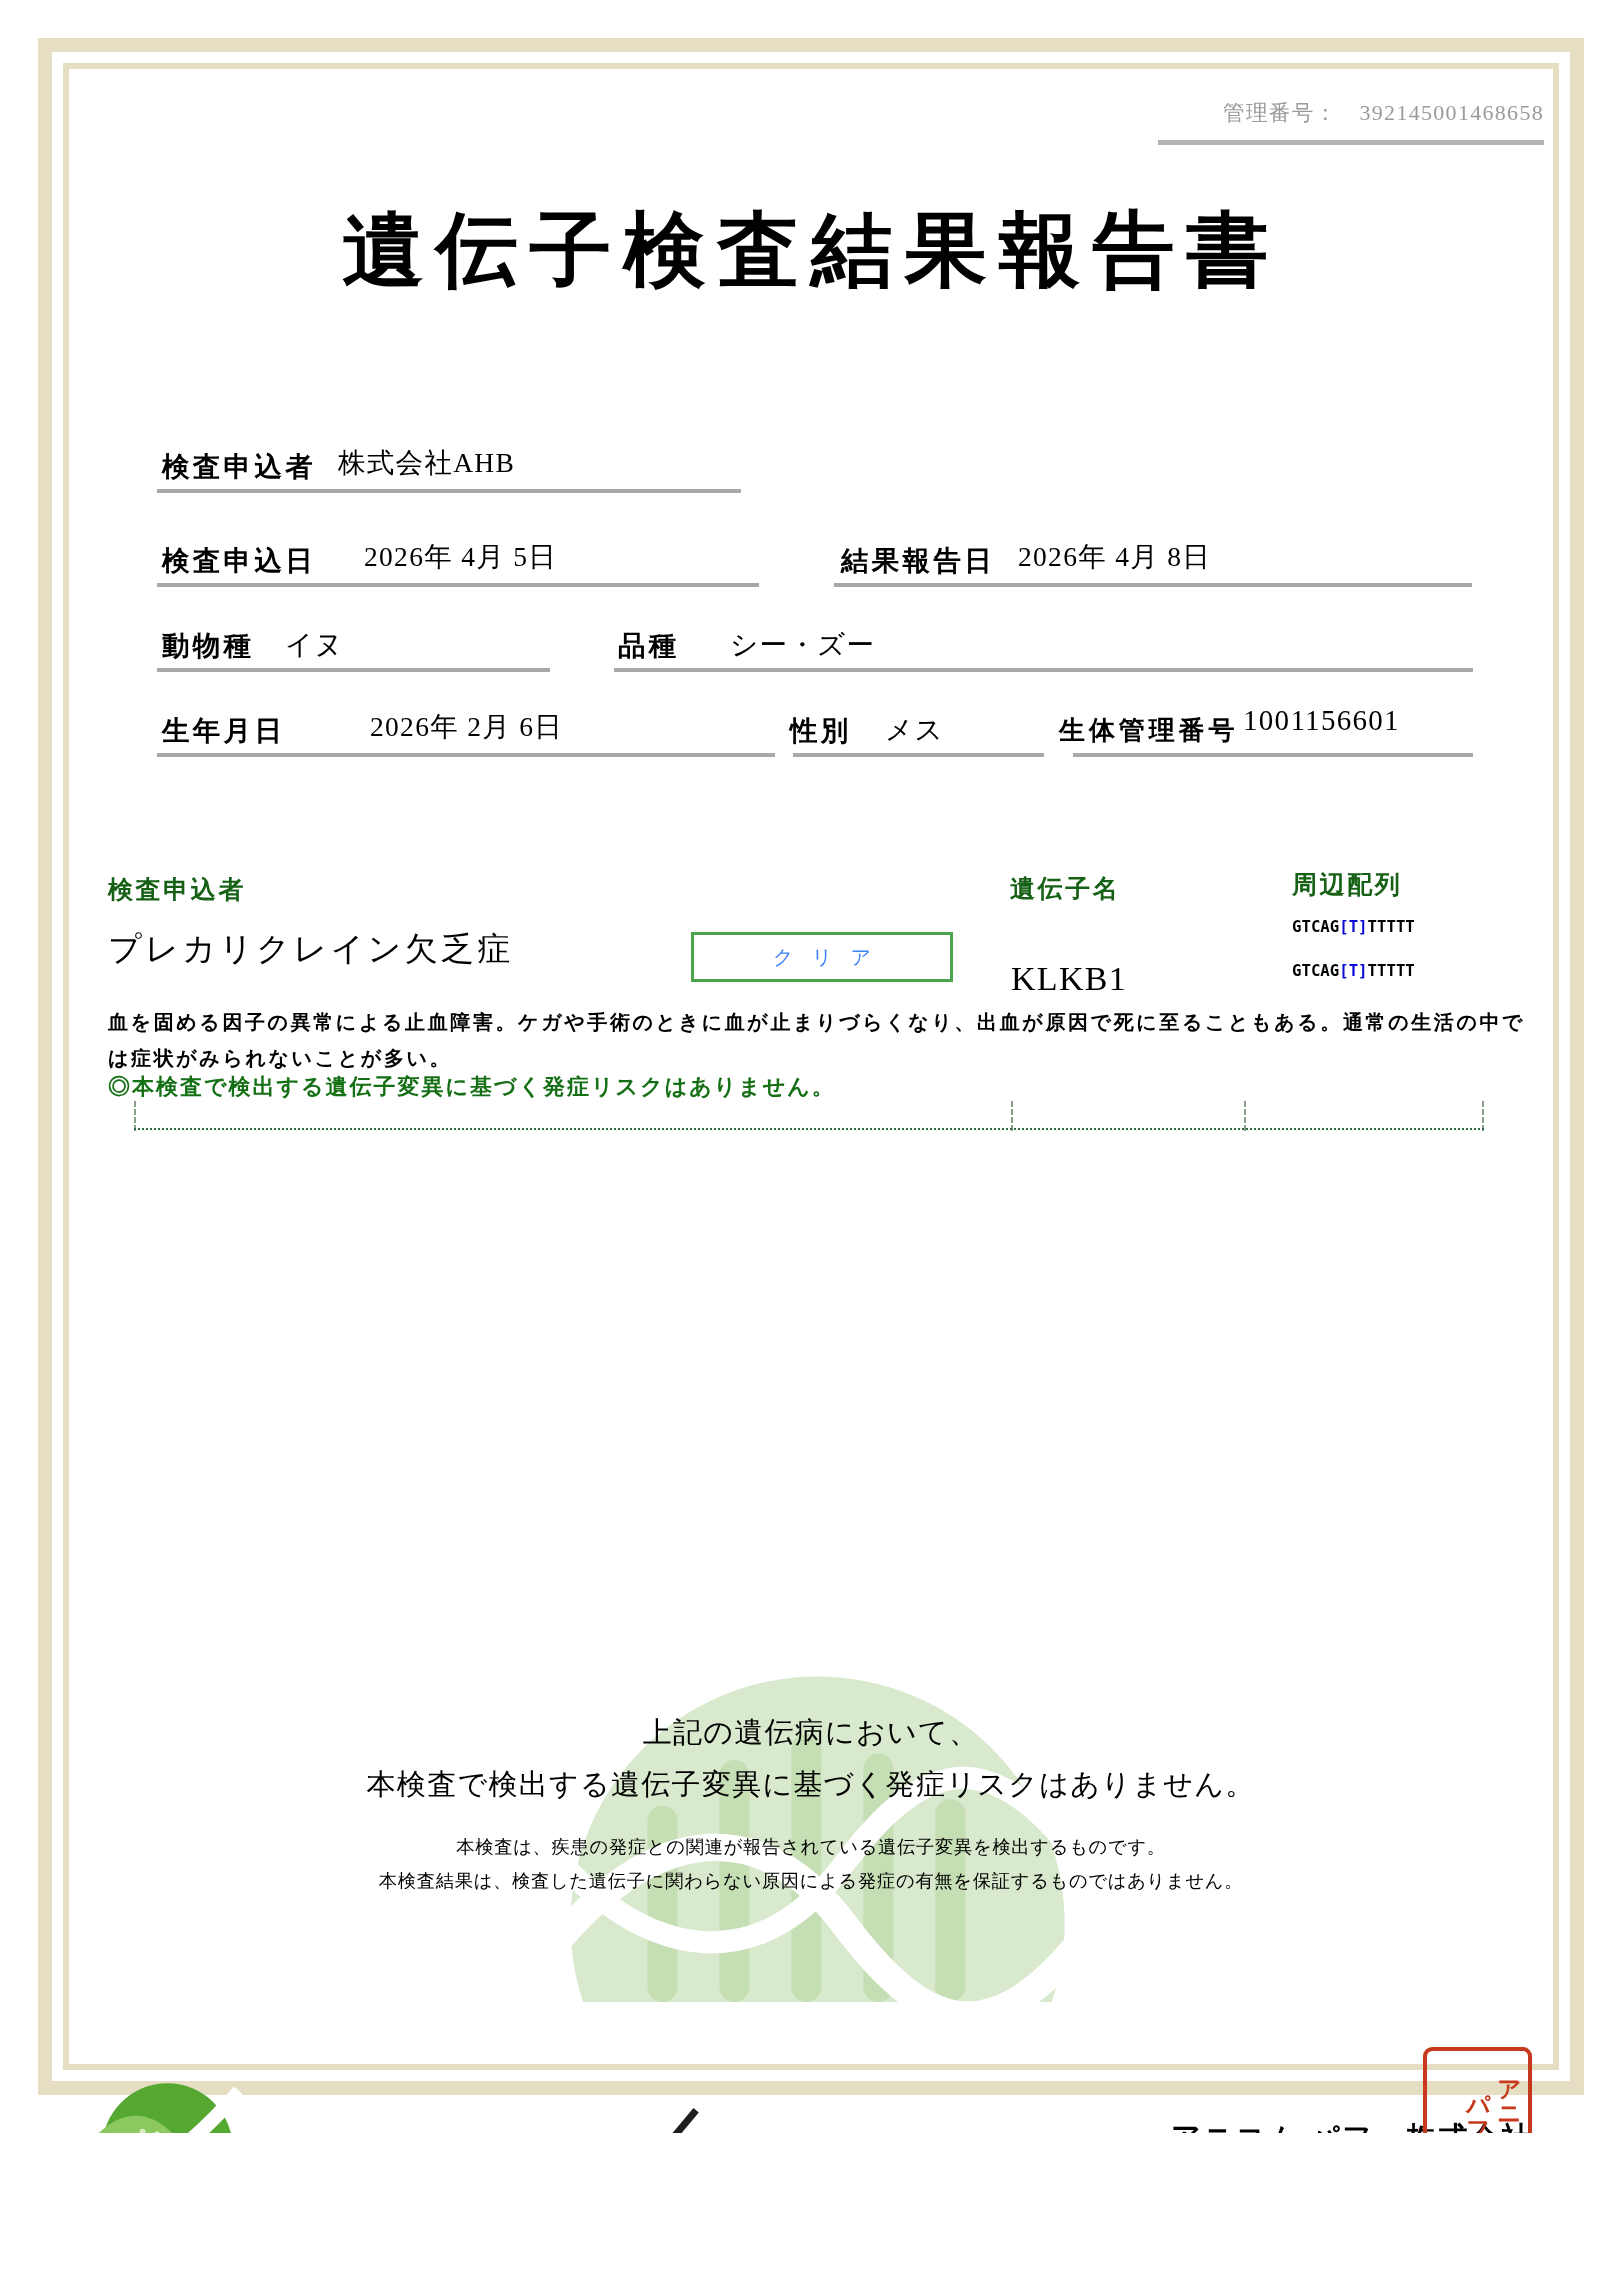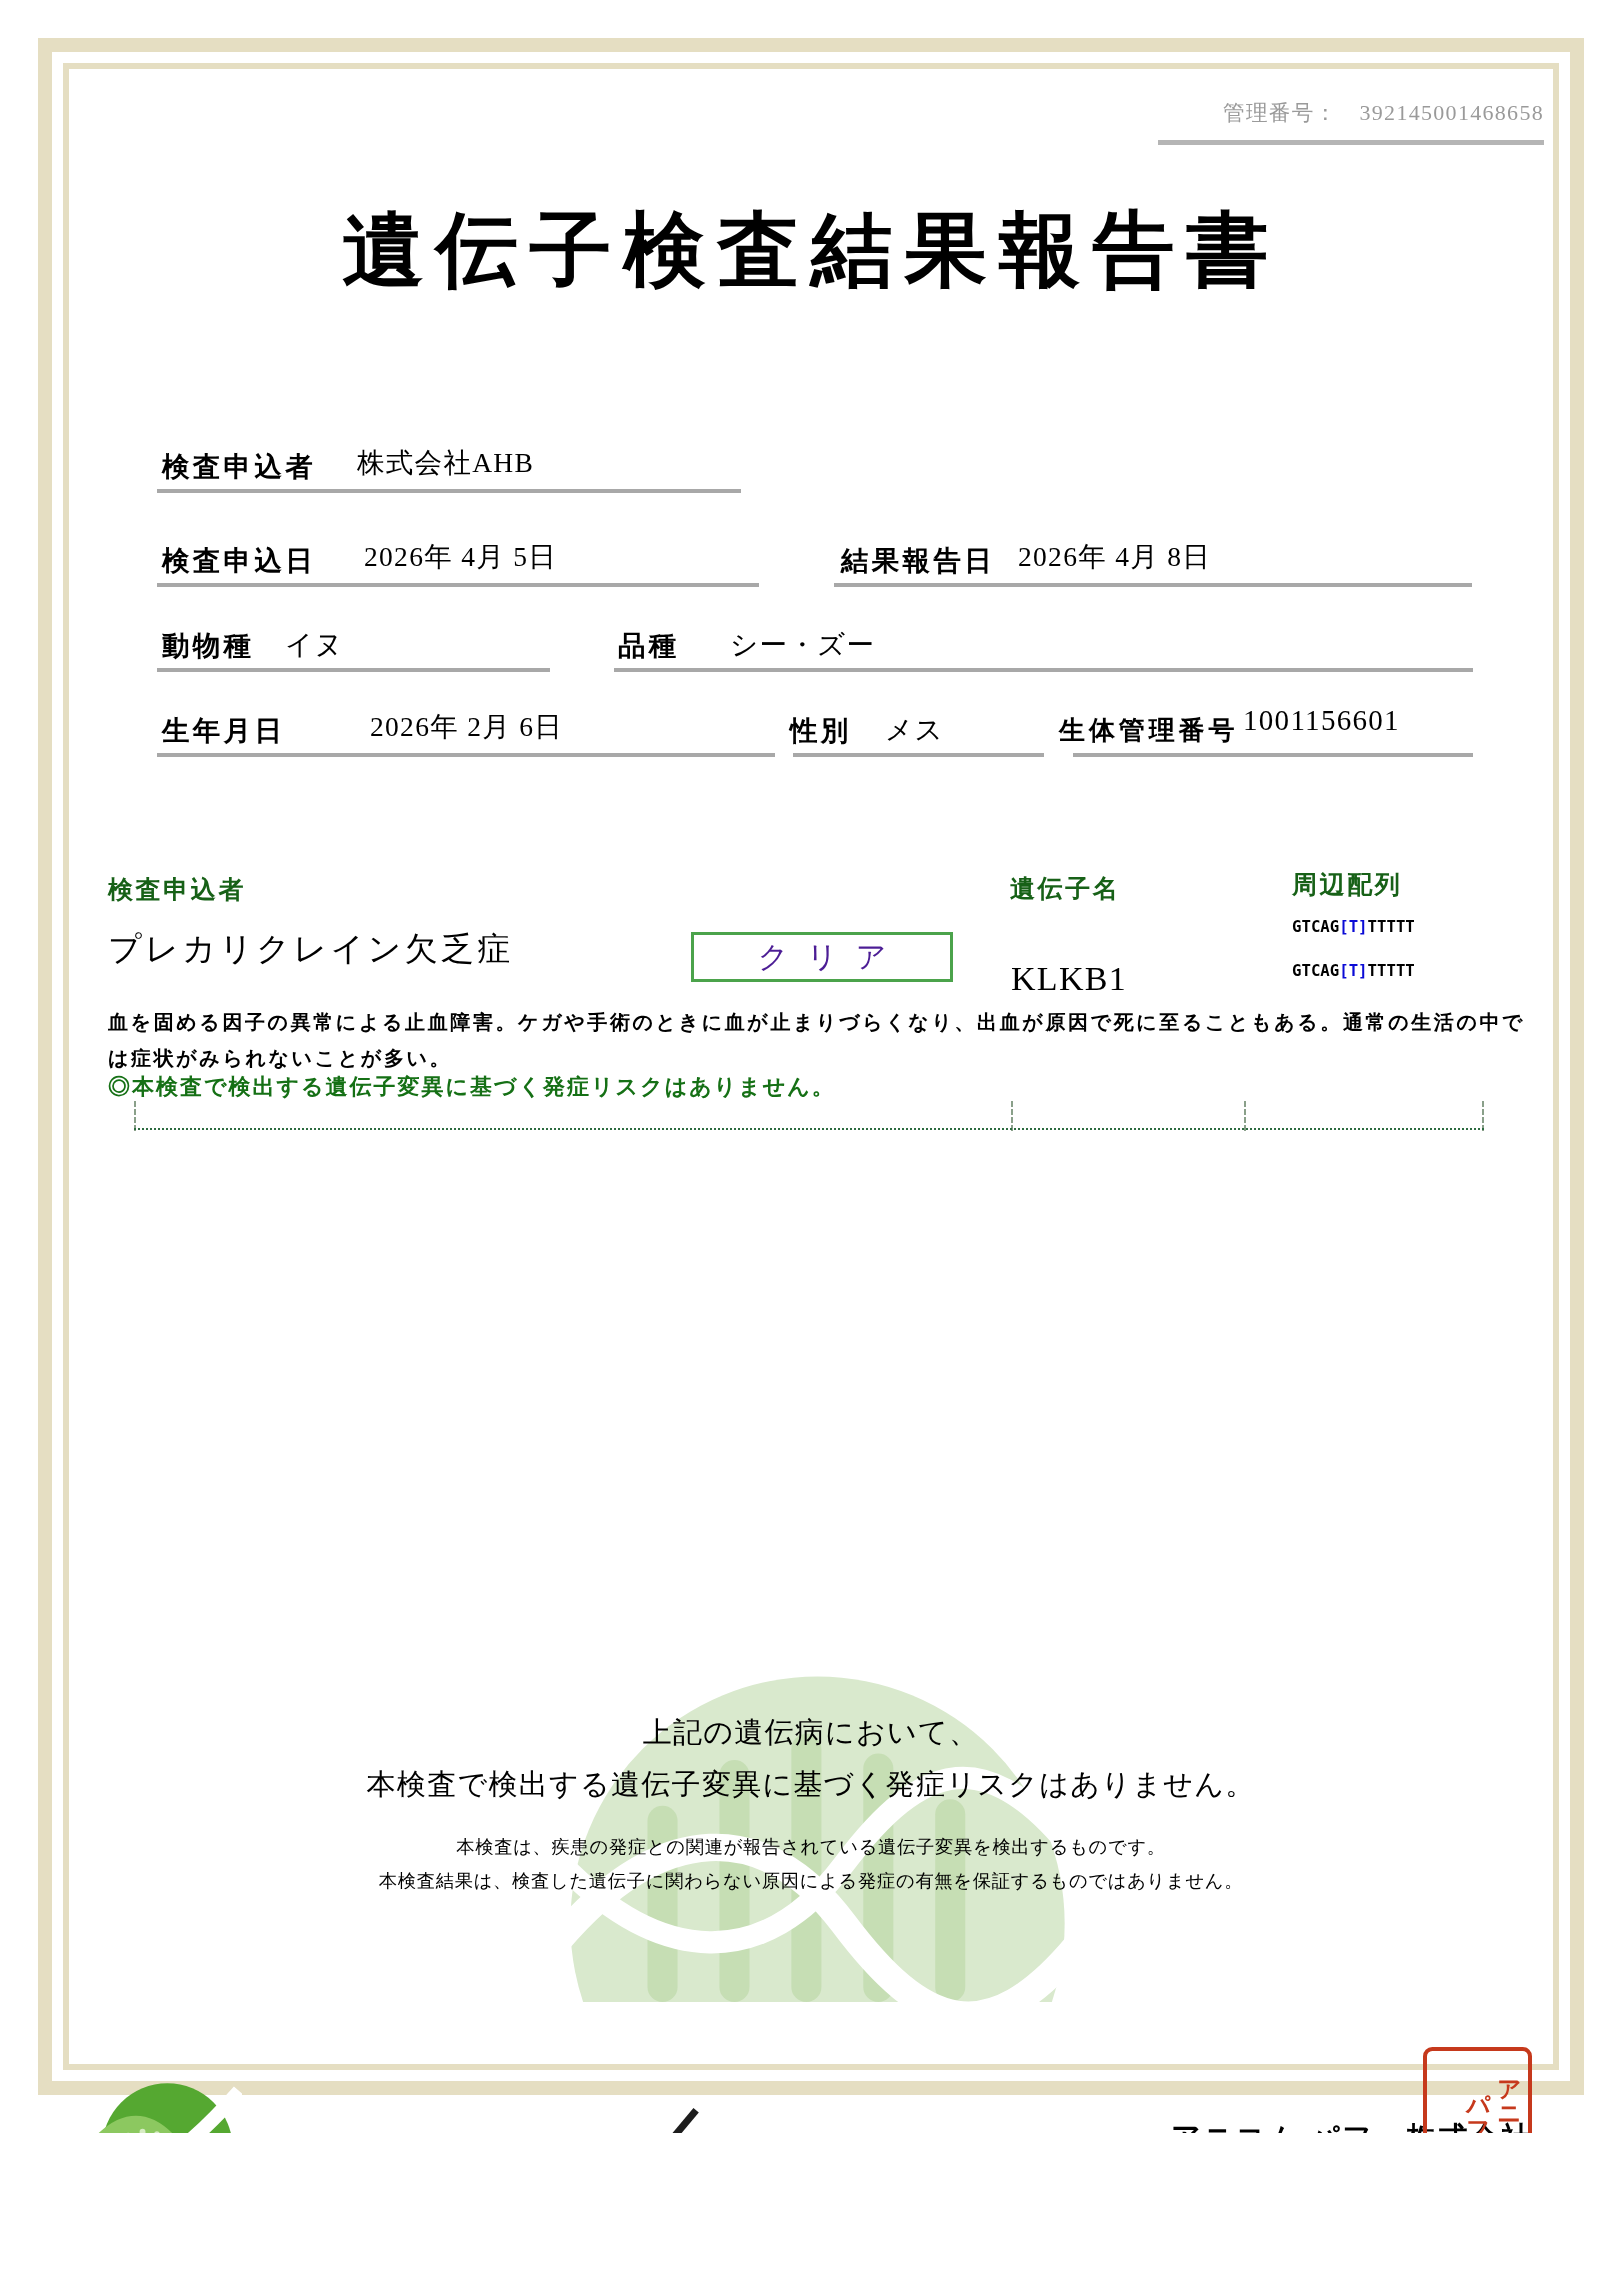--- a/index.html
+++ b/index.html
@@ -13,21 +13,21 @@
   .mgmt .num{margin-left:22px;font-size:22px;}
   .mgmt-ul{background:#b5b5b5;height:4.6px;}
   .title{left:0;width:100%;text-align:center;font-size:82px;font-weight:700;letter-spacing:11.8px;white-space:nowrap;}
   .lbl{font-size:27.5px;font-weight:700;letter-spacing:3.3px;white-space:nowrap;}
   .val{font-size:27.5px;letter-spacing:1.3px;white-space:nowrap;}
   .ul{background:#a8a8a8;height:3.9px;}
   .g-lbl{font-size:25px;font-weight:700;color:#176117;letter-spacing:2.6px;white-space:nowrap;}
   .item-name{font-size:33px;letter-spacing:3.3px;white-space:nowrap;}
   .clear-box{width:262px;height:50px;border:3.3px solid #4ba34b;box-sizing:border-box;
              display:flex;align-items:center;justify-content:center;}
-  .clear-box span{color:#4c1d95;font-size:30px;letter-spacing:18.3px;padding-left:18.3px;}
+  .clear-box span{color:#3b82f6;font-size:20px;letter-spacing:18.3px;padding-left:18.3px;}
   .gene-val{font-size:34px;letter-spacing:1.3px;margin-top:28px;}
   .seq{font-family:"DejaVu Sans Mono",monospace;font-size:15.7px;font-weight:700;white-space:nowrap;}
   .seq .variant{color:#0b0bd6;}
   .desc{width:1420px;font-size:20px;letter-spacing:2.6px;line-height:1.8;font-weight:600;}
   .risk{font-size:22px;font-weight:700;color:#157015;letter-spacing:2px;white-space:nowrap;}
   .dot-h{border-bottom:2.6px dotted #2d6b40;}
   .dot-v{border-left:2px dashed #8aa08a;}
   .center-line{left:0;width:100%;text-align:center;font-family:"Liberation Sans",sans-serif;white-space:nowrap;}
   .sum-main{font-size:29px;letter-spacing:1.3px;}
   .sum-note{font-size:18.3px;letter-spacing:0.7px;}
@@ -70,21 +70,21 @@
   </svg>
 
   <div class="abs mgmt" style="top:98px;right:78px;">
     <span>管理番号：</span><span class="num">392145001468658</span>
   </div>
   <div class="abs mgmt-ul" style="top:140px;left:1158px;width:386px;"></div>
 
   <div class="abs title" style="top:196px;">遺伝子検査結果報告書</div>
 
   <div class="abs lbl" style="left:162px;top:449px;">検査申込者</div>
-  <div class="abs val" style="left:357px;top:445px;">株式会社AHB</div>
+  <div class="abs val" style="left:338px;top:445px;">株式会社AHB</div>
   <div class="abs ul" style="left:157px;top:489px;width:584px;"></div>
 
   <div class="abs lbl" style="left:162px;top:543px;">検査申込日</div>
   <div class="abs val" style="left:364px;top:539px;">2026年 4月 5日</div>
   <div class="abs ul" style="left:157px;top:583px;width:602px;"></div>
   <div class="abs lbl" style="left:841px;top:543px;">結果報告日</div>
   <div class="abs val" style="left:1018px;top:539px;">2026年 4月 8日</div>
   <div class="abs ul" style="left:834px;top:583px;width:638px;"></div>
 
   <div class="abs lbl" style="left:162px;top:628px;">動物種</div>

